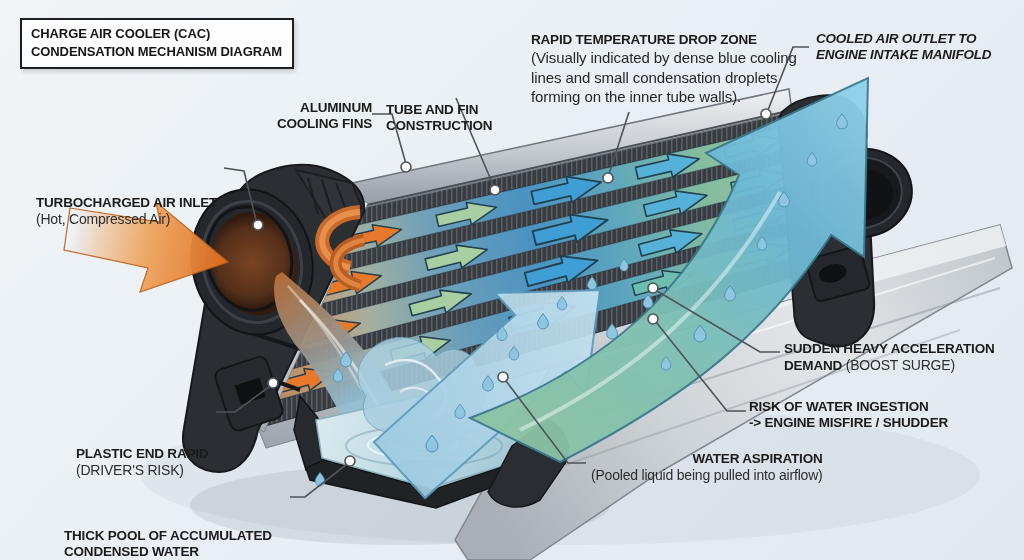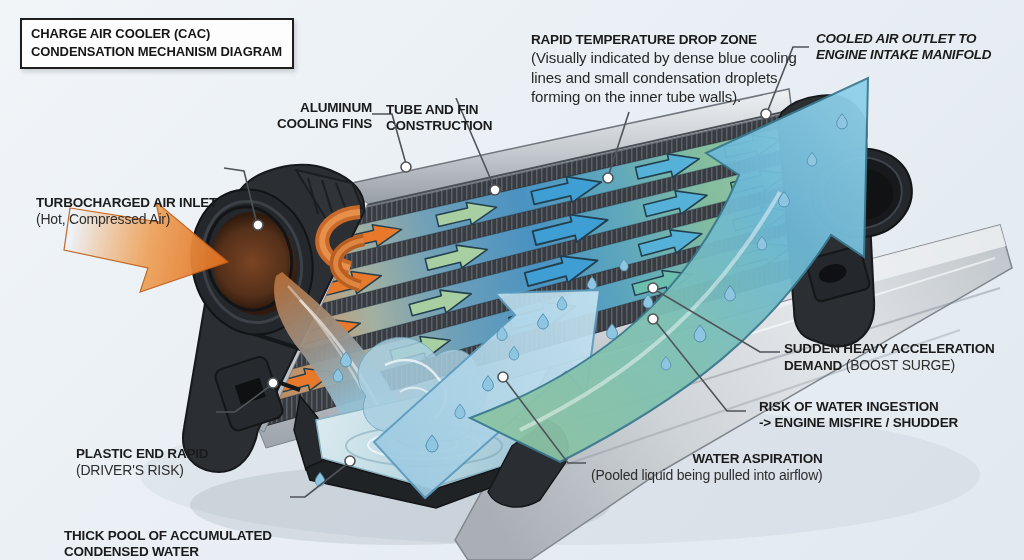--- a/index.html
+++ b/index.html
@@ -337,21 +337,21 @@
   <div class="label ta-c" style="left:64px; top:484px; width:222px;">
     <div>THICK POOL OF ACCUMULATED</div>
     <div>CONDENSED WATER</div>
   </div>
 
   <div class="label ta-l" style="left:591px; top:451px;text-align:right;">
     <div>WATER ASPIRATION</div>
     <div class="sub">(Pooled liquid being pulled into airflow)</div>
   </div>
 
-  <div class="label ta-l" style="left:749px; top:399px;margin-left:10px;">
+  <div class="label ta-l" style="left:749px; top:399px;">
     <div>RISK OF WATER INGESTION</div>
     <div>-&gt; ENGINE MISFIRE / SHUDDER</div>
   </div>
 
   <div class="label ta-l" style="left:784px; top:341px;">
     <div>SUDDEN HEAVY ACCELERATION</div>
     <div><span>DEMAND</span><span class="sub"> (BOOST SURGE)</span></div>
   </div>
 
 </div>

